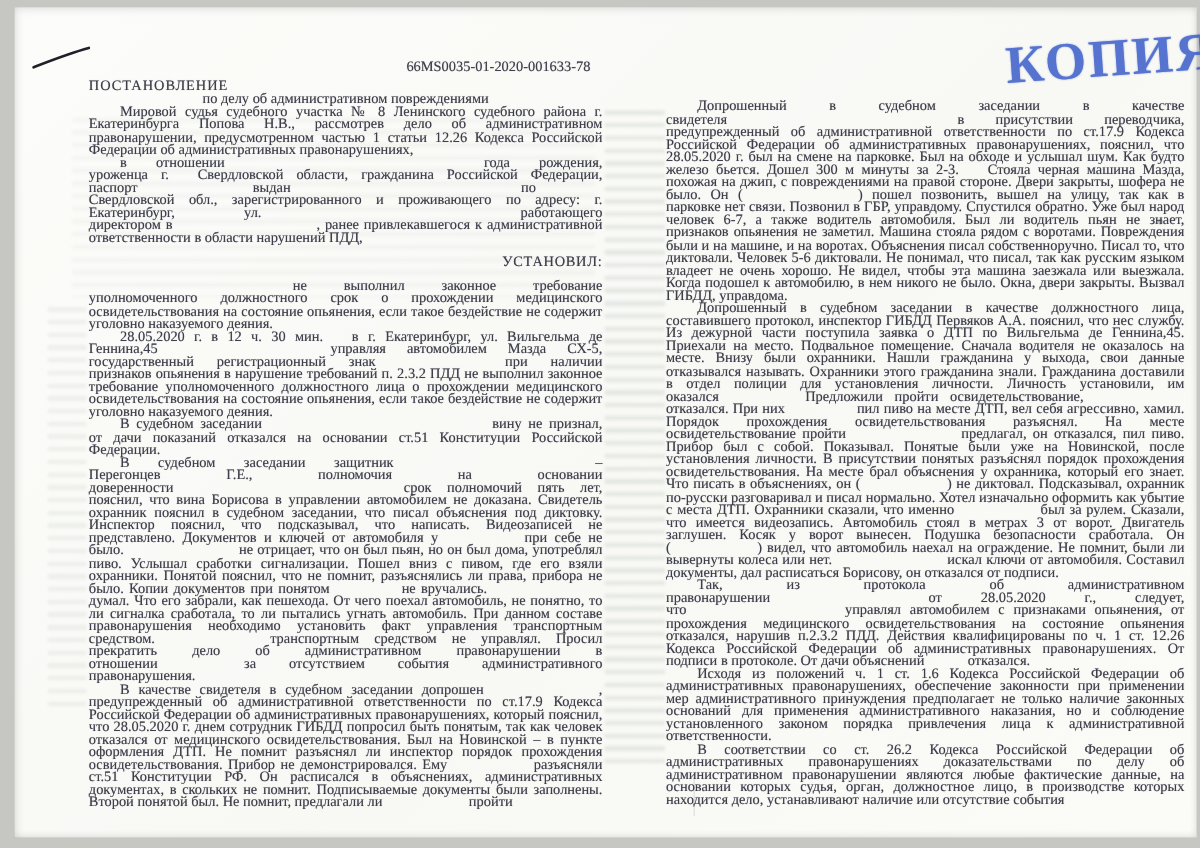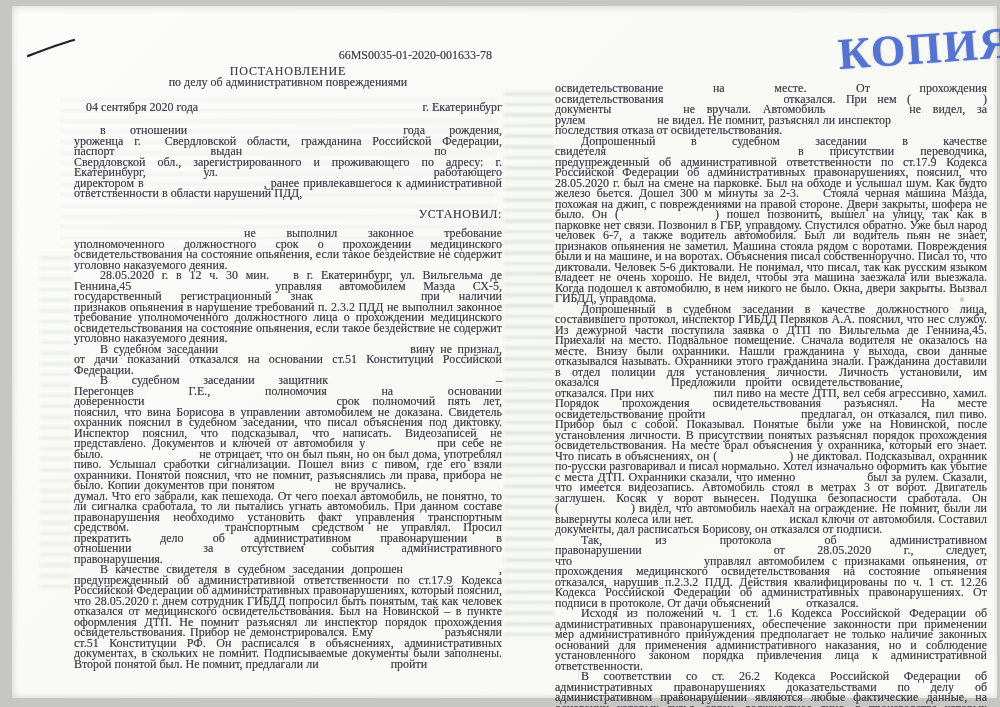--- a/index.html
+++ b/index.html
@@ -15,21 +15,21 @@
   }
   .col{
     position:absolute;color:#3e3e4a;
     font-size:12px;line-height:10.5px;text-align:justify;
     text-shadow:0 0 .6px rgba(62,62,78,.55);
     font-family:Liberation Serif, serif;
   }
   .col.left{left:62px;top:44px;width:428px;}
   .col.right{left:543px;top:77px;width:432px;}
   .case-block{text-align:right;padding-right:10px;line-height:11.5px;}
-  .doc-title{text-align:center;margin-top:4px;letter-spacing:.8px;}
+  .doc-title{text-align:left;margin-top:4px;letter-spacing:.8px;}
   .doc-subtitle{text-align:center;margin-top:1px;}
   .date-row{display:flex;justify-content:space-between;margin:14px 0 13px;}
   .date-row span:first-child{padding-left:12px;}
   .section-heading{text-align:right;margin:10px 0 9px;letter-spacing:.6px;}
   .para{margin:0;text-indent:26px;}
   .para.cont{text-indent:0;}
   .stamp{
     position:absolute;left:826px;top:17px;z-index:5;
     font-weight:700;font-size:44px;letter-spacing:2px;
     color:#2d53c6;opacity:.8;transform:rotate(-4deg);
@@ -70,35 +70,31 @@
   <div class="speck speck-2"></div>
 
   <div class="stamp">КОПИЯ</div>
 
   <div class="col left">
     <div class="case-block">
       <div>66MS0035-01-2020-001633-78</div>
     </div>
     <div class="doc-title">ПОСТАНОВЛЕНИЕ</div>
     <div class="doc-subtitle">по делу об административном повреждениями</div>
-    <div class="date-row">
-      <span>04 сентября 2020 года</span>
-      <span>г. Екатеринбург</span>
-    </div>
+    <p class="para">Мировой судья судебного участка № 8 Ленинского судебного района г. Екатеринбурга Попова Н.В., рассмотрев дело об административном правонарушении, предусмотренном частью 1 статьи 12.26 Кодекса Российской Федерации об административных правонарушениях,</p>
     <p class="para">в отношении                  года рождения, уроженца г.  Свердловской области, гражданина Российской Федерации, паспорт        выдан                по Свердловской обл., зарегистрированного и проживающего по адресу: г. Екатеринбург, ул.                  работающего директором в          , ранее привлекавшегося к административной ответственности в области нарушений ПДД,</p>
     <div class="section-heading">УСТАНОВИЛ:</div>
     <p class="para">            не выполнил законное требование уполномоченного должностного срок о прохождении медицинского освидетельствования на состояние опьянения, если такое бездействие не содержит уголовно наказуемого деяния.</p>
     <p class="para">28.05.2020 г. в 12 ч. 30 мин.  в г. Екатеринбург, ул. Вильгельма де Геннина,45            управляя автомобилем Мазда СХ-5, государственный регистрационный знак         при наличии признаков опьянения в нарушение требований п. 2.3.2 ПДД не выполнил законное требование уполномоченного должностного лица о прохождении медицинского освидетельствования на состояние опьянения, если такое бездействие не содержит уголовно наказуемого деяния.</p>
     <p class="para">В судебном заседании                вину не признал, от дачи показаний отказался на основании ст.51 Конституции Российской Федерации.</p>
     <p class="para">В судебном заседании защитник              – Перегонцев Г.Е., полномочия на основании доверенности                срок полномочий пять лет, пояснил, что вина Борисова в управлении автомобилем не доказана. Свидетель охранник пояснил в судебном заседании, что писал объяснения под диктовку. Инспектор пояснил, что подсказывал, что написать. Видеозаписей не представлено. Документов и ключей от автомобиля у      при себе не было.        не отрицает, что он был пьян, но он был дома, употреблял пиво. Услышал сработки сигнализации. Пошел вниз с пивом, где его взяли охранники. Понятой пояснил, что не помнит, разъяснялись ли права, прибора не было. Копии документов при понятом     не вручались.        думал. Что его забрали, как пешехода. От чего поехал автомобиль, не понятно, то ли сигналка сработала, то ли пытались угнать автомобиль. При данном составе правонарушения необходимо установить факт управления транспортным средством.        транспортным средством не управлял. Просил прекратить дело об административном правонарушении в отношении      за отсутствием события административного правонарушения.</p>
     <p class="para">В качестве свидетеля в судебном заседании допрошен        , предупрежденный об административной ответственности по ст.17.9 Кодекса Российской Федерации об административных правонарушениях, который пояснил, что 28.05.2020 г. днем сотрудник ГИБДД попросил быть понятым, так как человек отказался от медицинского освидетельствования. Был на Новинской – в пункте оформления ДТП. Не помнит разъяснял ли инспектор порядок прохождения освидетельствования. Прибор не демонстрировался. Ему      разъясняли ст.51 Конституции РФ. Он расписался в объяснениях, административных документах, в скольких не помнит. Подписываемые документы были заполнены. Второй понятой был. Не помнит, предлагали ли      пройти</p>
   </div>
 
   <div class="col right">
-    <p class="para cont">освидетельствование на месте. От прохождения освидетельствования          отказался. При нем (      ) документы      не вручали. Автомобиль       не видел, за рулем      не видел. Не помнит, разъяснял ли инспектор        последствия отказа от освидетельствования.</p>
     <p class="para">Допрошенный в судебном заседании в качестве свидетеля                в присутствии переводчика, предупрежденный об административной ответственности по ст.17.9 Кодекса Российской Федерации об административных правонарушениях, пояснил, что 28.05.2020 г. был на смене на парковке. Был на обходе и услышал шум. Как будто железо бьется. Дошел 300 м минуты за 2-3.  Стояла черная машина Мазда, похожая на джип, с повреждениями на правой стороне. Двери закрыты, шофера не было. Он (        ) пошел позвонить, вышел на улицу, так как в парковке нет связи. Позвонил в ГБР, управдому. Спустился обратно. Уже был народ человек 6-7, а также водитель автомобиля. Был ли водитель пьян не знает, признаков опьянения не заметил. Машина стояла рядом с воротами. Повреждения были и на машине, и на воротах. Объяснения писал собственноручно. Писал то, что диктовали. Человек 5-6 диктовали. Не понимал, что писал, так как русским языком владеет не очень хорошо. Не видел, чтобы эта машина заезжала или выезжала. Когда подошел к автомобилю, в нем никого не было. Окна, двери закрыты. Вызвал ГИБДД, управдома.</p>
     <p class="para">Допрошенный в судебном заседании в качестве должностного лица, составившего протокол, инспектор ГИБДД Первяков А.А. пояснил, что нес службу. Из дежурной части поступила заявка о ДТП по Вильгельма де Геннина,45. Приехали на место. Подвальное помещение. Сначала водителя не оказалось на месте. Внизу были охранники. Нашли гражданина у выхода, свои данные отказывался называть. Охранники этого гражданина знали. Гражданина доставили в отдел полиции для установления личности. Личность установили, им оказался      Предложили пройти освидетельствование,       отказался. При них     пил пиво на месте ДТП, вел себя агрессивно, хамил. Порядок прохождения освидетельствования разъяснял. На месте освидетельствование пройти        предлагал, он отказался, пил пиво. Прибор был с собой. Показывал. Понятые были уже на Новинской, после установления личности. В присутствии понятых разъяснял порядок прохождения освидетельствования. На месте брал объяснения у охранника, который его знает. Что писать в объяснениях, он (      ) не диктовал. Подсказывал, охранник по-русски разговаривал и писал нормально. Хотел изначально оформить как убытие с места ДТП. Охранники сказали, что именно      был за рулем. Сказали, что имеется видеозапись. Автомобиль стоял в метрах 3 от ворот. Двигатель заглушен. Косяк у ворот вынесен. Подушка безопасности сработала. Он (      ) видел, что автомобиль наехал на ограждение. Не помнит, были ли вывернуты колеса или нет.        искал ключи от автомобиля. Составил документы, дал расписаться Борисову, он отказался от подписи.</p>
     <p class="para">Так, из протокола об административном правонарушении           от 28.05.2020 г., следует, что           управлял автомобилем с признаками опьянения, от прохождения медицинского освидетельствования на состояние опьянения отказался, нарушив п.2.3.2 ПДД. Действия квалифицированы по ч. 1 ст. 12.26 Кодекса Российской Федерации об административных правонарушениях. От подписи в протоколе. От дачи объяснений   отказался.</p>
     <p class="para">Исходя из положений ч. 1 ст. 1.6 Кодекса Российской Федерации об административных правонарушениях, обеспечение законности при применении мер административного принуждения предполагает не только наличие законных оснований для применения административного наказания, но и соблюдение установленного законом порядка привлечения лица к административной ответственности.</p>
     <p class="para">В соответствии со ст. 26.2 Кодекса Российской Федерации об административных правонарушениях доказательствами по делу об административном правонарушении являются любые фактические данные, на основании которых судья, орган, должностное лицо, в производстве которых находится дело, устанавливают наличие или отсутствие события</p>
   </div>
 
 </div>
 
 </body></html>

